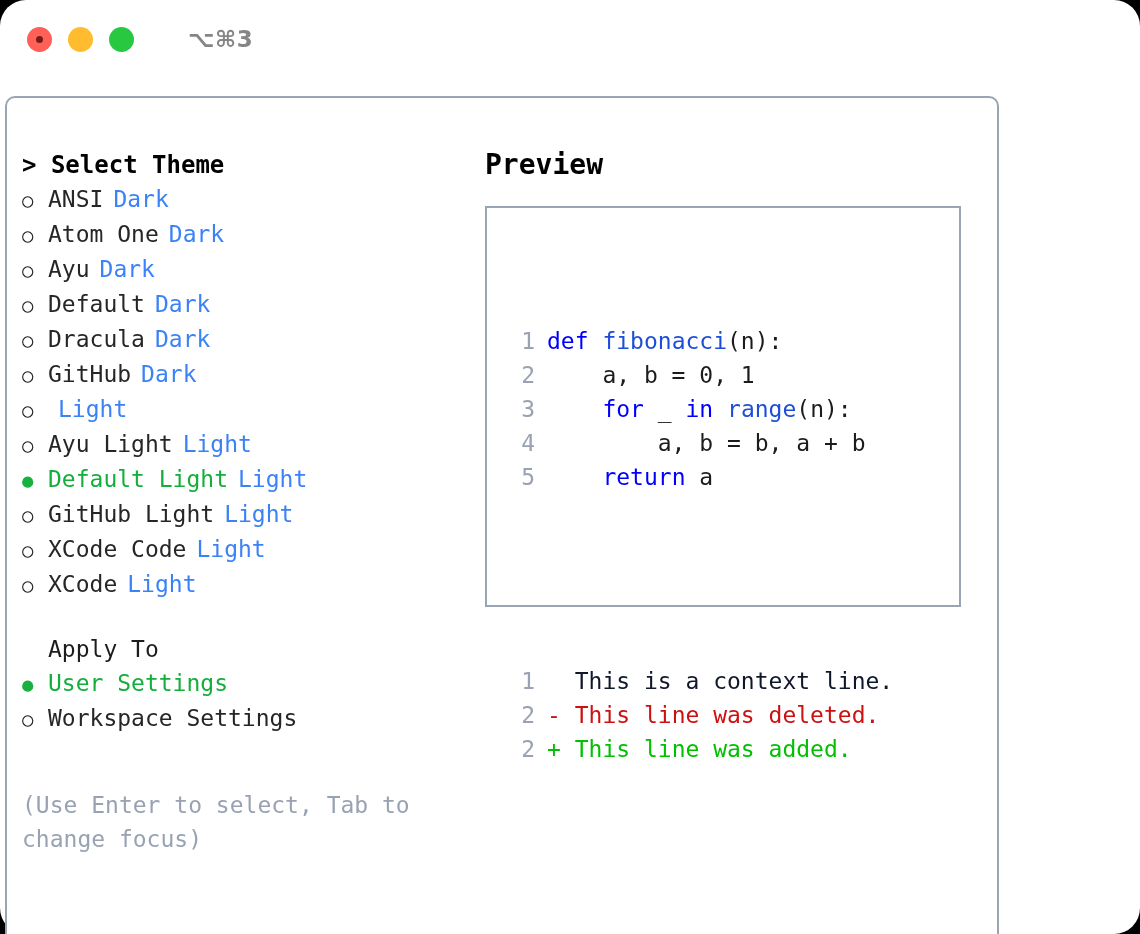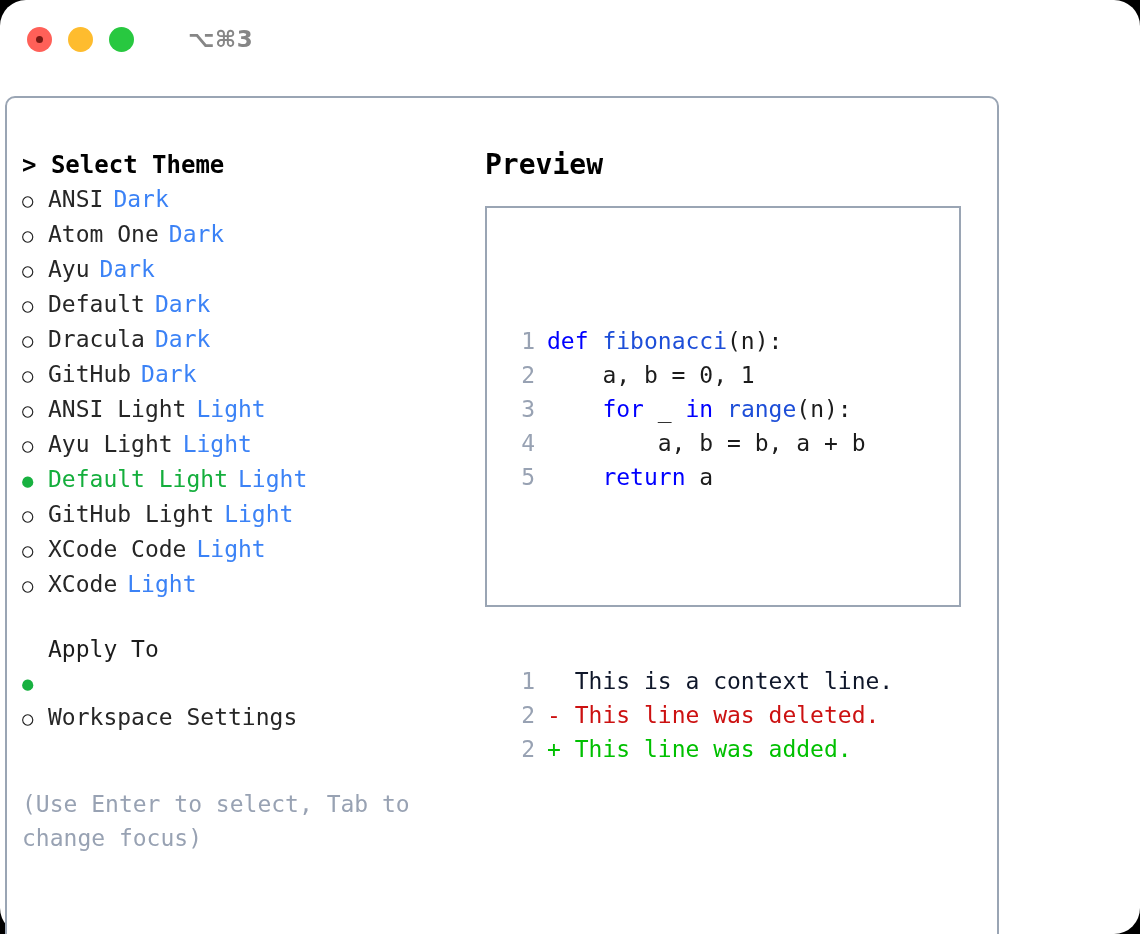--- a/index.html
+++ b/index.html
@@ -197,33 +197,33 @@
 
       <div class="left-col">
         <div class="section-header">&gt; Select Theme</div>
         <div id="theme-list">
             <div class="row"><span class="marker">○</span><span class="label">ANSI</span><span class="cat">Dark</span></div>
             <div class="row"><span class="marker">○</span><span class="label">Atom One</span><span class="cat">Dark</span></div>
             <div class="row"><span class="marker">○</span><span class="label">Ayu</span><span class="cat">Dark</span></div>
             <div class="row"><span class="marker">○</span><span class="label">Default</span><span class="cat">Dark</span></div>
             <div class="row"><span class="marker">○</span><span class="label">Dracula</span><span class="cat">Dark</span></div>
             <div class="row"><span class="marker">○</span><span class="label">GitHub</span><span class="cat">Dark</span></div>
-            <div class="row"><span class="marker">○</span><span class="label">ANSI Light</span><span class="cat">Light</span></div>
+            <div class="row"><span class="marker">○</span><span class="cat">Light</span></div>
             <div class="row"><span class="marker">○</span><span class="label">Ayu Light</span><span class="cat">Light</span></div>
             <div class="row is-selected"><span class="marker selected">●</span><span class="label">Default Light</span><span class="cat">Light</span></div>
             <div class="row"><span class="marker">○</span><span class="label">GitHub Light</span><span class="cat">Light</span></div>
             <div class="row"><span class="marker">○</span><span class="label">XCode Code</span><span class="cat">Light</span></div>
             <div class="row"><span class="marker">○</span><span class="label">XCode</span><span class="cat">Light</span></div>
           </div>
 
         <div class="spacer-sm"></div>
 
         <div class="subheader">Apply To</div>
         <div id="apply-list">
-            <div class="row is-selected"><span class="marker selected">●</span></div>
+            <div class="row is-selected"><span class="marker selected">●</span><span class="label">User Settings</span></div>
             <div class="row"><span class="marker">○</span><span class="label">Workspace Settings</span></div>
           </div>
 
         <div class="spacer-md"></div>
 
         <div class="hint">(Use Enter to select, Tab to change focus)</div>
       </div>
 
       <div class="right-col">
         <div class="preview-title">Preview</div>

